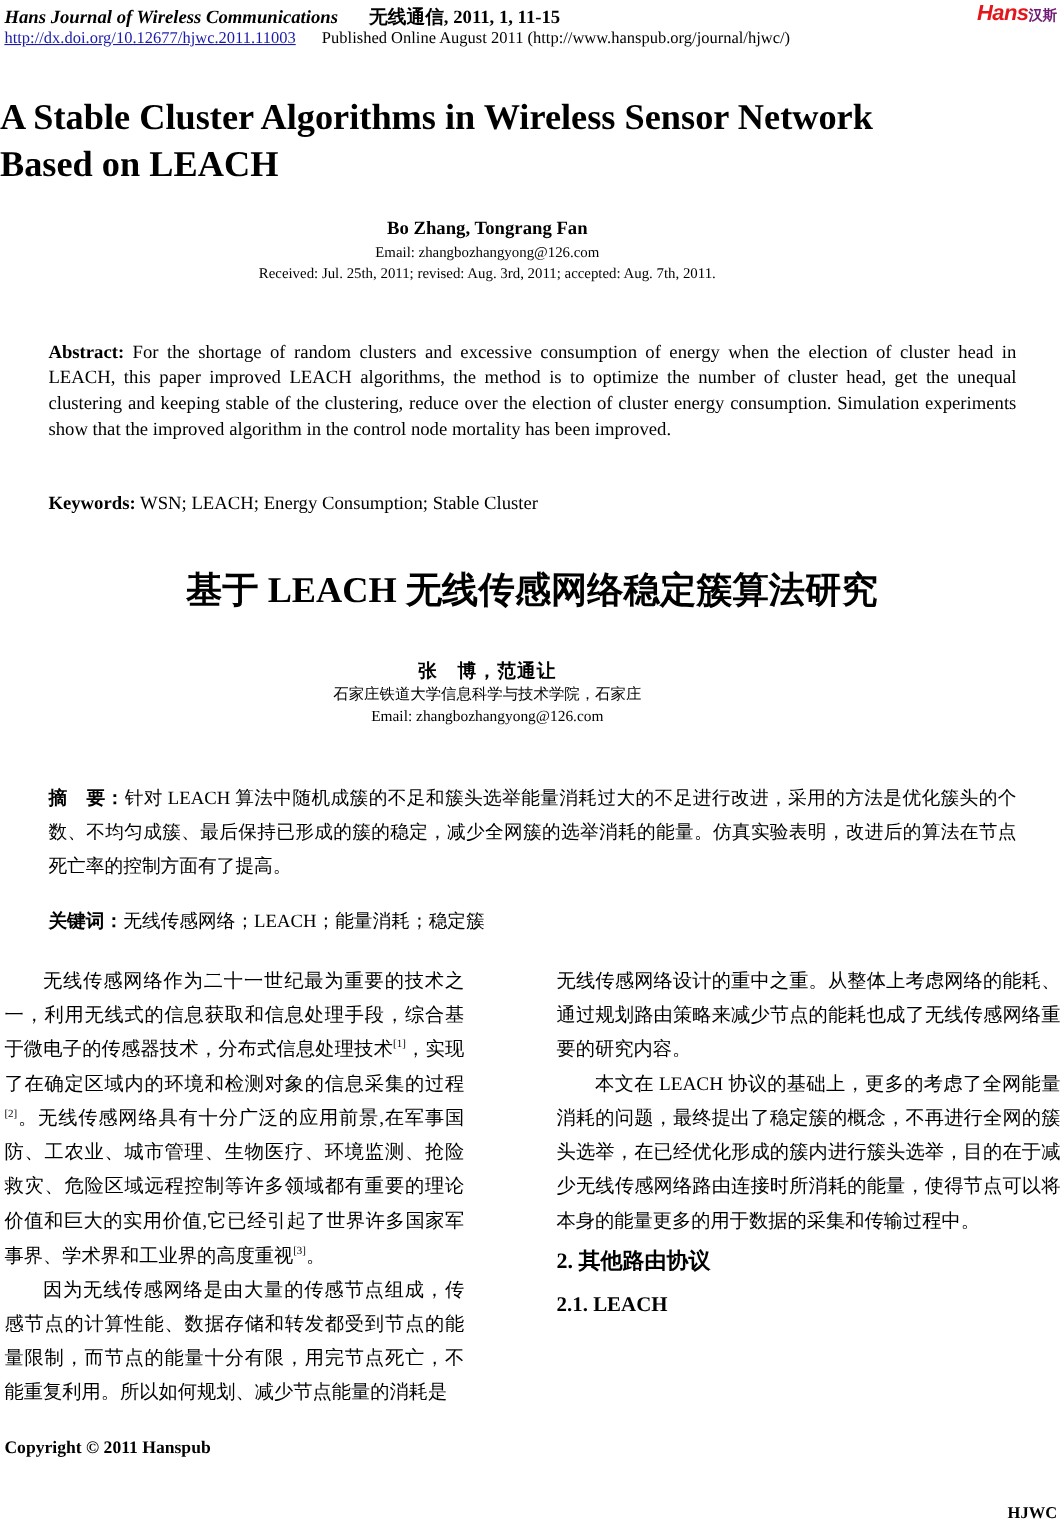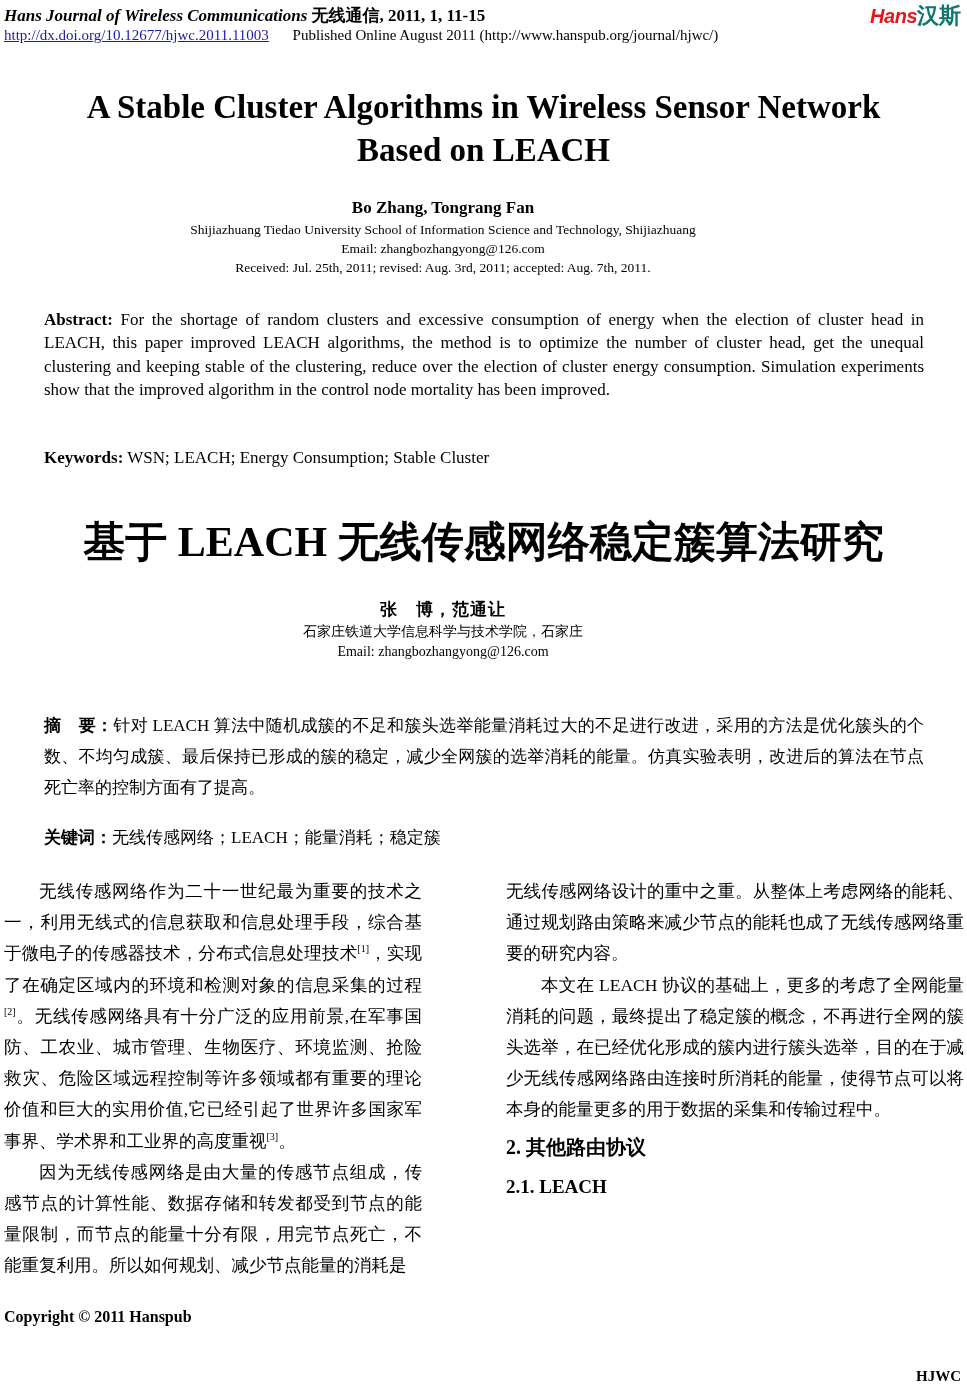--- a/index.html
+++ b/index.html
@@ -1,35 +1,35 @@
 <!DOCTYPE html>
 <html><head>
 <meta charset="utf-8">
 <style>
   html, body { margin:0; padding:0; background:#ffffff; }
   body { width:967px; height:1389px; position:relative; overflow:hidden; color:#000;
          font-family:"Liberation Serif","DejaVu Serif",serif; }
   .abs { position:absolute; }
   .hdr1 { left:4px; top:4px; font-size:17px; font-weight:bold; font-style:italic; white-space:nowrap; }
-  .hdr1 .cn { font-style:normal; }
+  .hdr1 .cn { font-style:normal;margin-left:24px; }
   .hdr2 { left:4px; top:27px; font-size:15px; white-space:nowrap; }
   .hdr2 a { color:#1a1aa8; text-decoration:underline;text-align:right; }
   .hdr2 .pub { margin-left:20px; }
   .logo { right:6px; top:1px; font-family:"Liberation Sans",sans-serif; font-weight:bold; font-size:20px; white-space:nowrap; }
   .logo .h { color:#e3161c; font-style:italic; letter-spacing:-0.5px; }
-  .logo .c { color:#0f766e; font-size:22px; }
-  .title-en { left:0; width:967px; top:86px; text-align:center; font-size:33px; font-weight:bold; line-height:43px; }
+  .logo .c { color:#701a75; font-size:13px; }
+  .title-en { left:0; width:967px; top:86px; text-align:left; font-size:33px; font-weight:bold; line-height:43px; }
   .center { left:0; width:886px; text-align:center; }
   .authors { top:198px; font-size:17px; font-weight:bold; }
   .affil { top:220px; font-size:13.5px; line-height:19px; }
   .para { left:44px; width:880px; font-size:17px; line-height:23.4px; text-align:justify; }
   .para b { font-weight:bold; }
   .abs-en { top:308px; }
   .kw-en { top:446px; }
-  .title-cn { left:0; width:967px; top:514px; text-align:center; font-size:42px; font-weight:bold; }
+  .title-cn { left:0; width:967px; top:514px; text-align:center; font-size:33px; font-weight:bold; }
   .authors-cn { top:598px; font-size:17px; font-weight:bold; letter-spacing:1px; }
   .affil-cn { top:622px; font-size:14px; line-height:20px; }
   .abs-cn { top:710px; line-height:31px; font-size:17px; }
   .kw-cn { top:826px; font-size:17px; }
   .col { width:418px; font-size:17.5px; line-height:31.2px; text-align:justify; }
   .col-left { left:4px; top:876px; }
   .col-right { left:506px; top:876px; width:458px; }
   .h1 { font-size:20px; font-weight:bold; line-height:34px; }
   .h2 { font-size:19px; font-weight:bold; line-height:38px; margin-top:4px; }
   .indent { text-indent:2em; }
@@ -54,21 +54,20 @@
   <span class="h">Hans</span><span class="c">汉斯</span>
 </div>
 
 <div class="abs title-en">
   <div>A Stable Cluster Algorithms in Wireless Sensor Network</div>
   <div>Based on LEACH</div>
 </div>
 
 <div class="abs center authors">Bo Zhang, Tongrang Fan</div>
 <div class="abs center affil">
-  <div>Shijiazhuang Tiedao University School of Information Science and Technology, Shijiazhuang</div>
   <div>Email: zhangbozhangyong@126.com</div>
   <div>Received: Jul. 25th, 2011; revised: Aug. 3rd, 2011; accepted: Aug. 7th, 2011.</div>
 </div>
 
 <div class="abs para abs-en">
   <b>Abstract:</b>
   <span>For the shortage of random clusters and excessive consumption of energy when the election of cluster head in LEACH, this paper improved LEACH algorithms, the method is to optimize the number of cluster head, get the unequal clustering and keeping stable of the clustering, reduce over the election of cluster energy consumption. Simulation experiments show that the improved algorithm in the control node mortality has been improved.</span>
 </div>
 <div class="abs para kw-en">
   <b>Keywords:</b>

